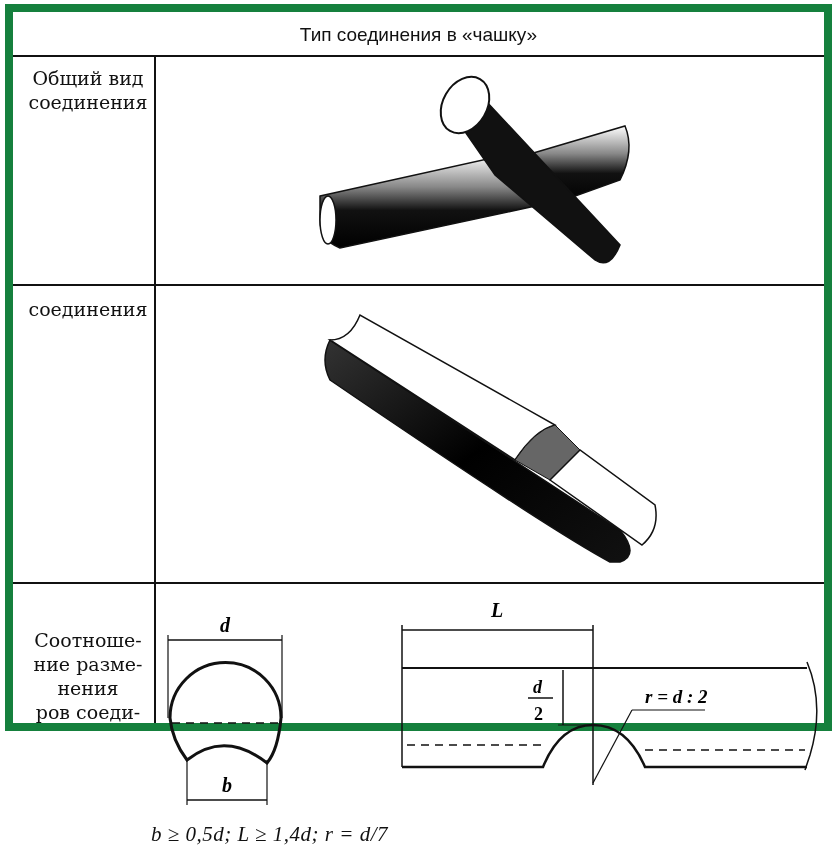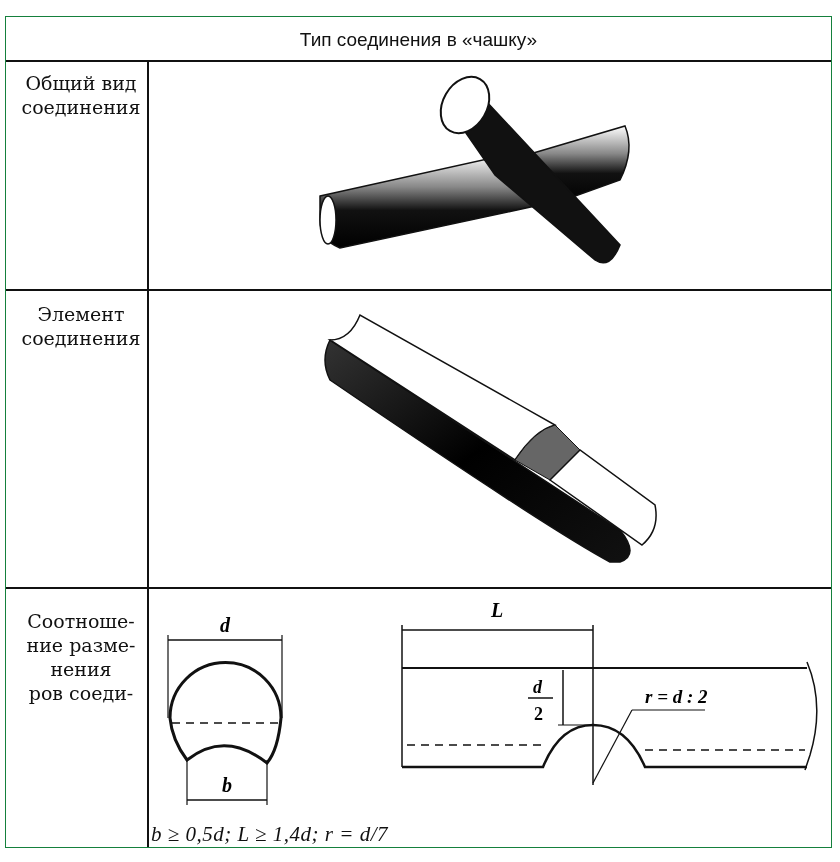--- a/index.html
+++ b/index.html
@@ -1,17 +1,17 @@
 <!DOCTYPE html>
 <html><head>
   <meta charset="utf-8">
   <style>
     html, body { margin: 0; padding: 0; background: #ffffff; }
     body { width: 840px; height: 862px; position: relative; overflow: hidden; font-family: "DejaVu Serif", serif; color: #111; }
-    .table { position: absolute; left: 5px; top: 4px; width: 827px; height: 832px; border: 1px solid #15803d; box-sizing: border-box; margin-top: 12px; }
+    .table { position: absolute; left: 5px; top: 4px; width: 827px; height: 727px; border: 8px solid #15803d; box-sizing: border-box; }
     .hline { position: absolute; left: 0; right: 0; height: 0; border-top: 2px solid #111; }
     .vline { position: absolute; top: 45px; bottom: 0; width: 0; border-left: 2px solid #111; }
     .header { position: absolute; left: 0; right: 0; top: 0; height: 45px; display: flex; align-items: center; justify-content: center; font-family: "Liberation Sans", sans-serif; font-size: 19px; }
     .label { position: absolute; left: 6px; width: 138px; font-family: "DejaVu Serif", serif; font-size: 19px; line-height: 24px; text-align: center; }
     .fig { position: absolute; }
     .formula { position: absolute; left: 151px; top: 822px; font-family: "Liberation Serif", serif; font-size: 21px; font-style: italic; letter-spacing: 0.5px; }
   </style>
 </head>
 <body>
 
@@ -20,24 +20,23 @@
   <div class="hline" style="top:43px"></div>
   <div class="hline" style="top:272px"></div>
   <div class="hline" style="top:570px"></div>
   <div class="vline" style="left:141px"></div>
 
   <div class="label" style="top:54px">
     <div>Общий вид</div>
     <div>соединения</div>
   </div>
   <div class="label" style="top:285px">
-    <div>Элемент</div>
     <div>соединения</div>
   </div>
-  <div class="label" style="top:592px">
+  <div class="label" style="top:616px">
     <div>Соотноше-</div>
     <div>ние разме-</div>
     <div>нения</div>
     <div>ров соеди-</div>
   </div>
 </div>
 
 <svg class="fig" style="left:300px;top:70px" width="360" height="200" viewBox="0 0 360 200">
   <defs>
     <linearGradient id="g1" x1="0" y1="0" x2="0" y2="1">

